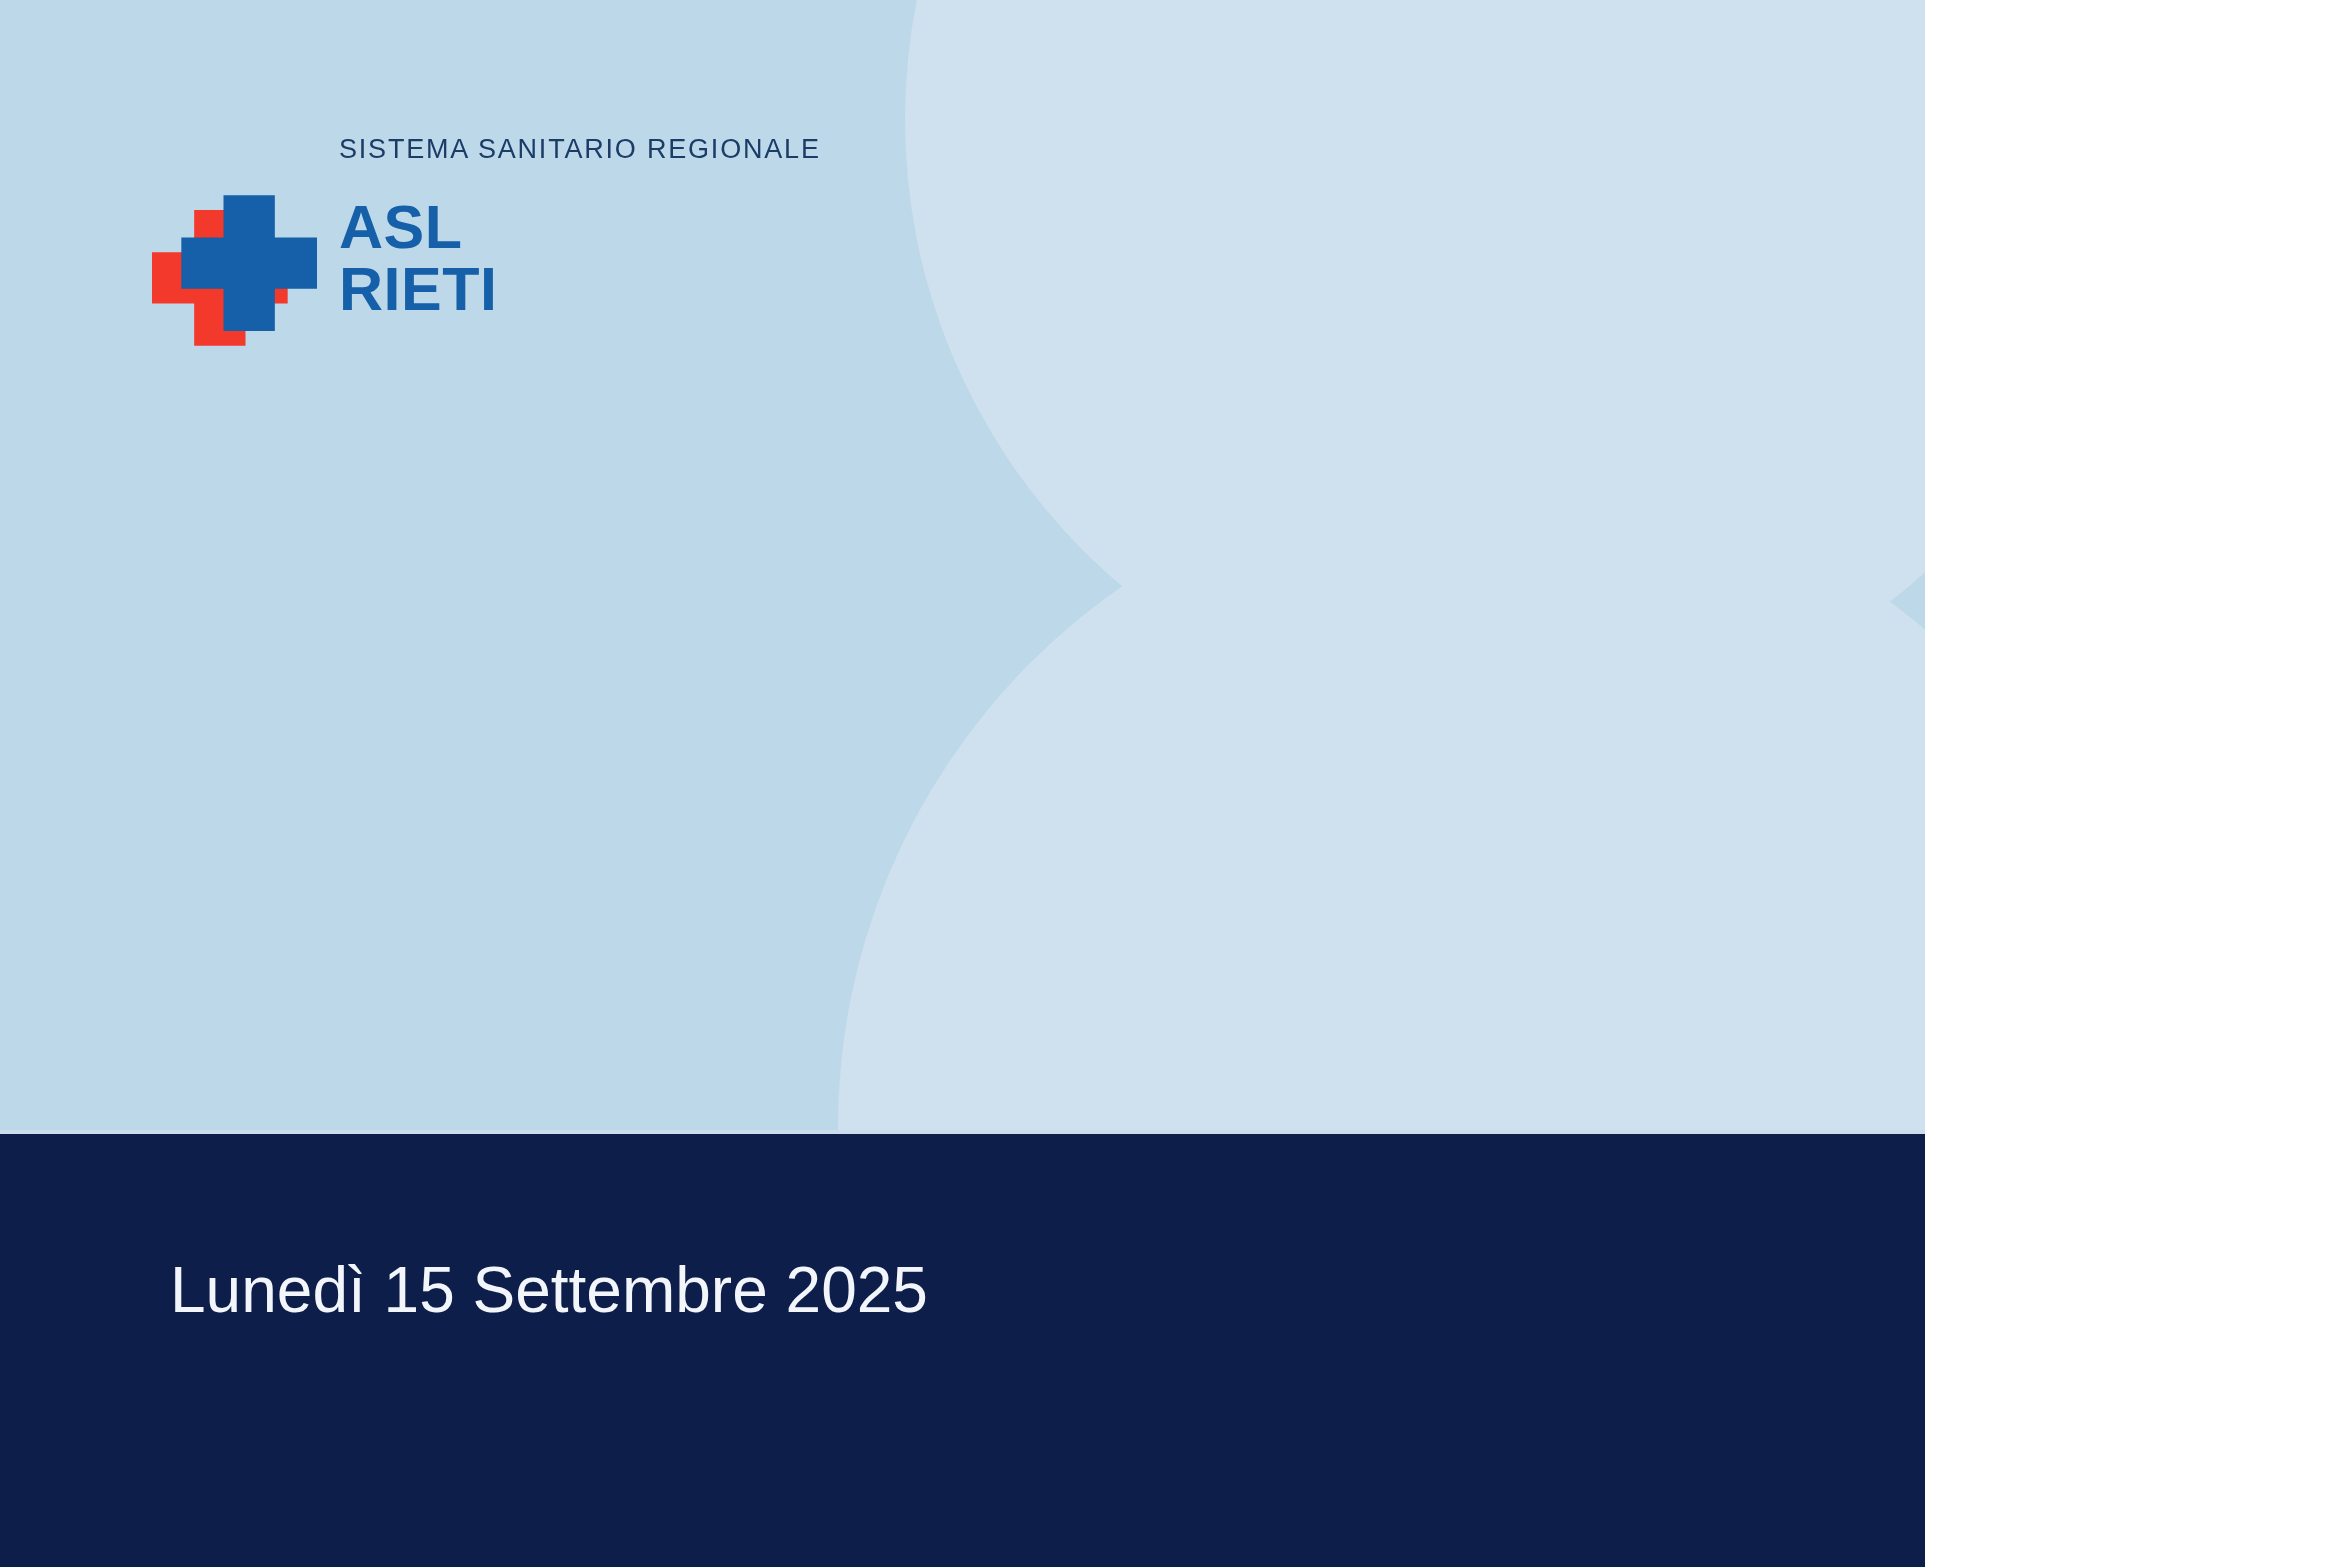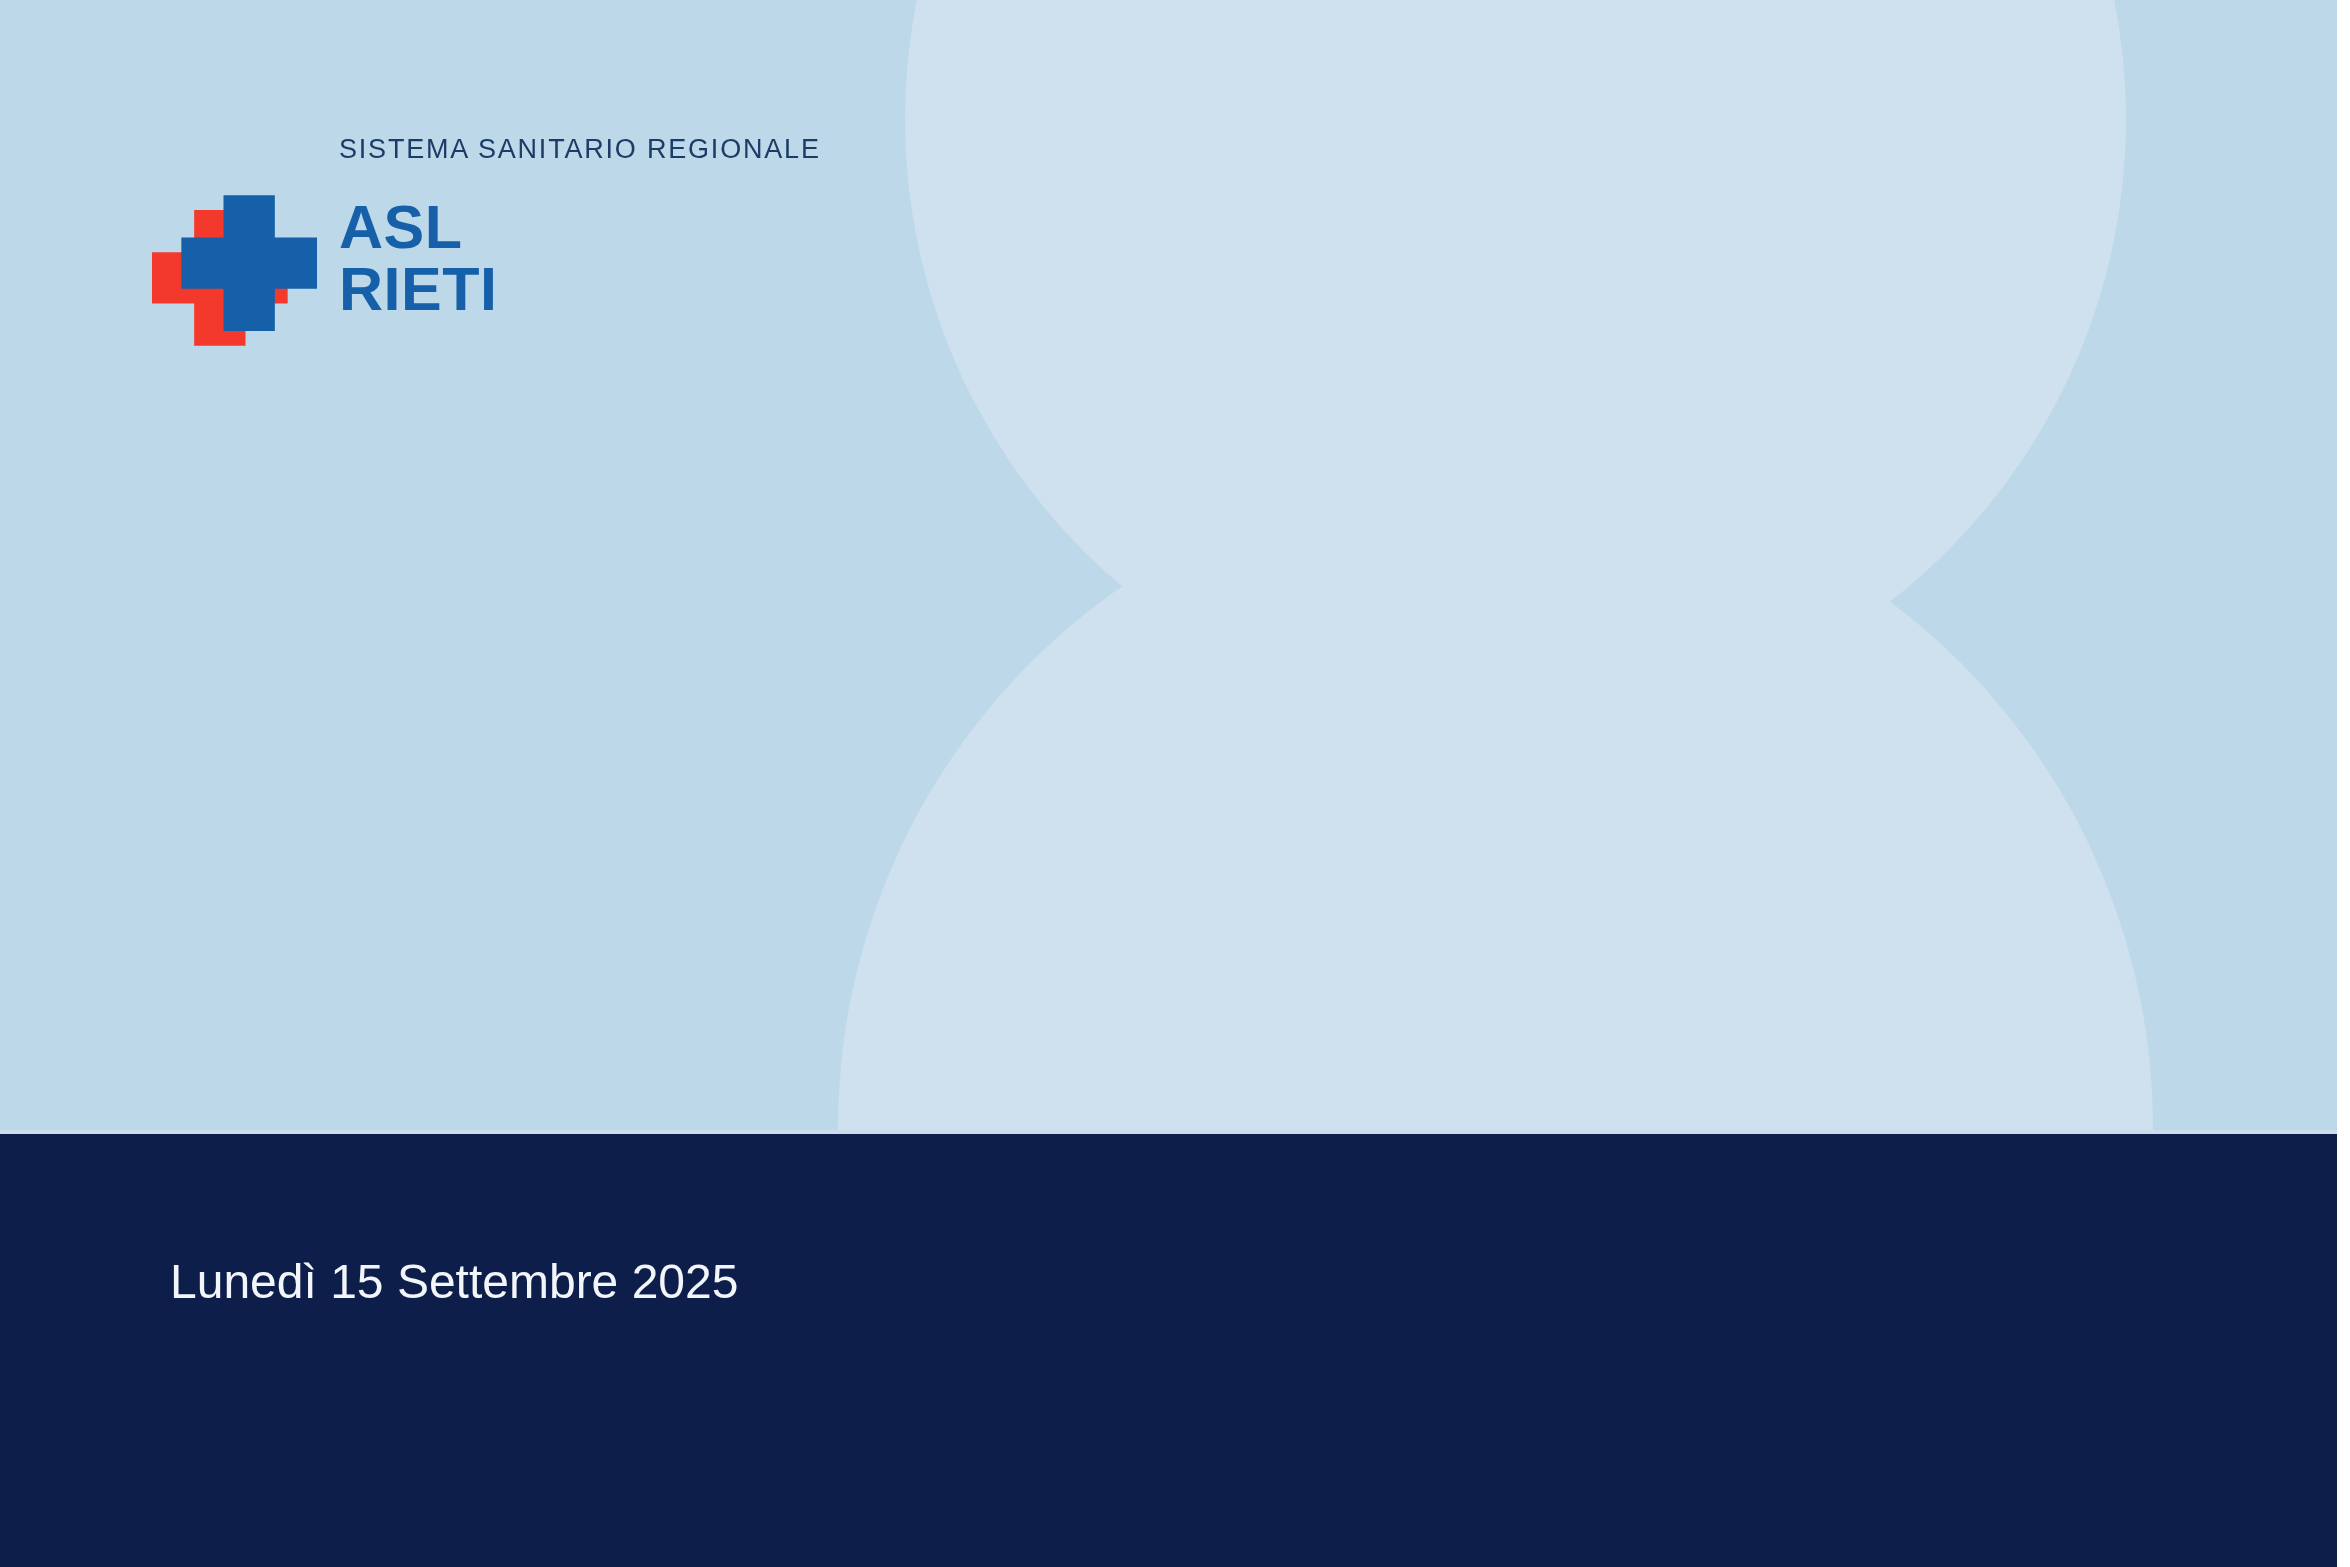--- a/index.html
+++ b/index.html
@@ -7,21 +7,21 @@
     margin: 0;
     padding: 0;
     background: #ffffff;
   }
   body {
     font-family: "Liberation Sans", sans-serif;
   }
 
   .slide {
     position: relative;
-    width: 2337px;
+    width: 1925px;
     height: 1568px;
     overflow: hidden;
     background: #bdd8e9;
   }
 
   
   .bg-layer {
     position: absolute;
     inset: 0;
     overflow: hidden;
@@ -130,21 +130,21 @@
     letter-spacing: -0.9px;
     line-height: 1;
     white-space: nowrap;
   }
 
   
   .footer-date {
     position: absolute;
     left: 170px;
     top: 1258px;
-    font-size: 48px;
+    font-size: 64px;
     font-weight: 400;
     color: #f2f6fa;
     line-height: 1;
     white-space: nowrap;
   }
 </style>
 </head>
 <body>
 
 <div class="slide">

